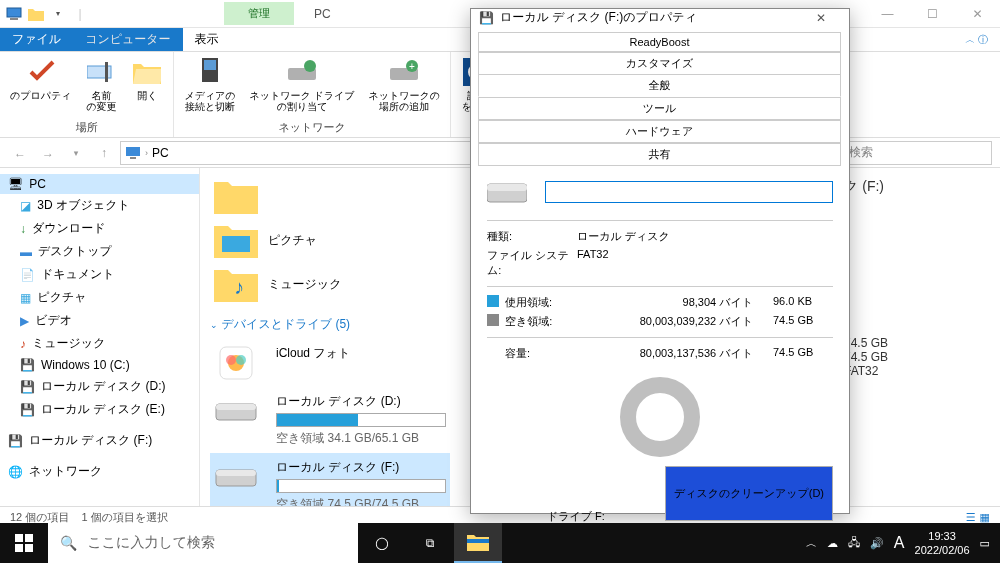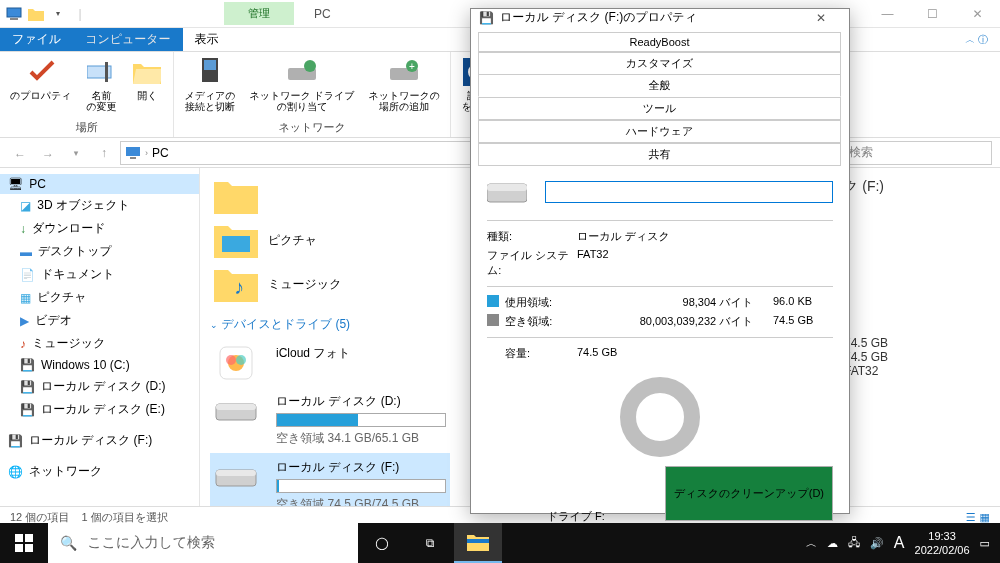--- a/index.html
+++ b/index.html
@@ -76,21 +76,21 @@
 .drive-img-row { display: flex; align-items: center; gap: 18px; margin-bottom: 14px; }
 .drive-name-input { flex: 1; border: 1px solid #0078d7; height: 22px; padding: 0 4px; }
 .prop-row { display: flex; margin: 4px 0; font-size: 11px; }
 .prop-label { width: 90px; }
 .prop-divider { border-top: 1px solid #ccc; margin: 8px 0; }
 .prop-row .swatch { width: 12px; height: 12px; margin-right: 6px; }
 .prop-row .val1 { flex: 1; text-align: right; padding-right: 20px; }
 .prop-row .val2 { width: 60px; text-align: left; }
 .pie { width: 80px; height: 80px; border-radius: 50%; border: 16px solid #bfbfbf; margin: 16px auto 6px; }
 .drive-label { text-align: center; font-size: 11px; margin-top: 46px; }
-.cleanup-btn { float: right; border: 1px solid #adadad; background: #15803d; padding: 19px 8px; font-size: 11px; }
+.cleanup-btn { float: right; border: 1px solid #adadad; background: #1d4ed8; padding: 19px 8px; font-size: 11px; }
 .dialog-buttons { border-top: 1px solid #ddd; padding: 8px; display: flex; justify-content: flex-end; gap: 6px; }
 .dbtn { border: 1px solid #adadad; background: #e1e1e1; padding: 3px 0; width: 100px; font-size: 11px; }
 .dbtn.primary { border-color: #0078d7; }
 .dbtn.disabled { color: #999; }
 
 
 .taskbar { position: absolute; bottom: 0; left: 0; right: 0; height: 40px; background: #101010; display: flex; align-items: center; color: #fff; }
 .start { width: 48px; height: 40px; display: flex; align-items: center; justify-content: center; }
 .search-bar { background: #fff; color: #666; height: 40px; width: 310px; display: flex; align-items: center; padding: 0 12px; gap: 10px; font-size: 14px; }
 .task-icon { width: 48px; height: 40px; display: flex; align-items: center; justify-content: center; }
@@ -464,20 +464,21 @@
       </div>
     <div class="prop-row">
         <span class="swatch" style="background:#888;"></span>
         <span class="prop-label" style="width:72px;">空き領域:</span>
         <span class="val1">80,003,039,232 バイト</span>
         <span class="val2">74.5 GB</span>
       </div>
     <div class="prop-divider"></div>
     <div class="prop-row">
         <span class="prop-label" style="margin-left:18px;width:72px;">容量:</span>
+        <span class="val1">80,003,137,536 バイト</span>
         <span class="val2">74.5 GB</span>
       </div>
     <div class="pie"></div>
     <div style="display:flex;align-items:center;">
       <div class="drive-label" style="flex:1;">ドライブ F:</div>
       <button class="cleanup-btn">ディスクのクリーンアップ(D)</button>
     </div>
     <div style="clear:both;"></div>
     <div class="prop-divider" style="margin-top:14px;"></div>
   </div>

